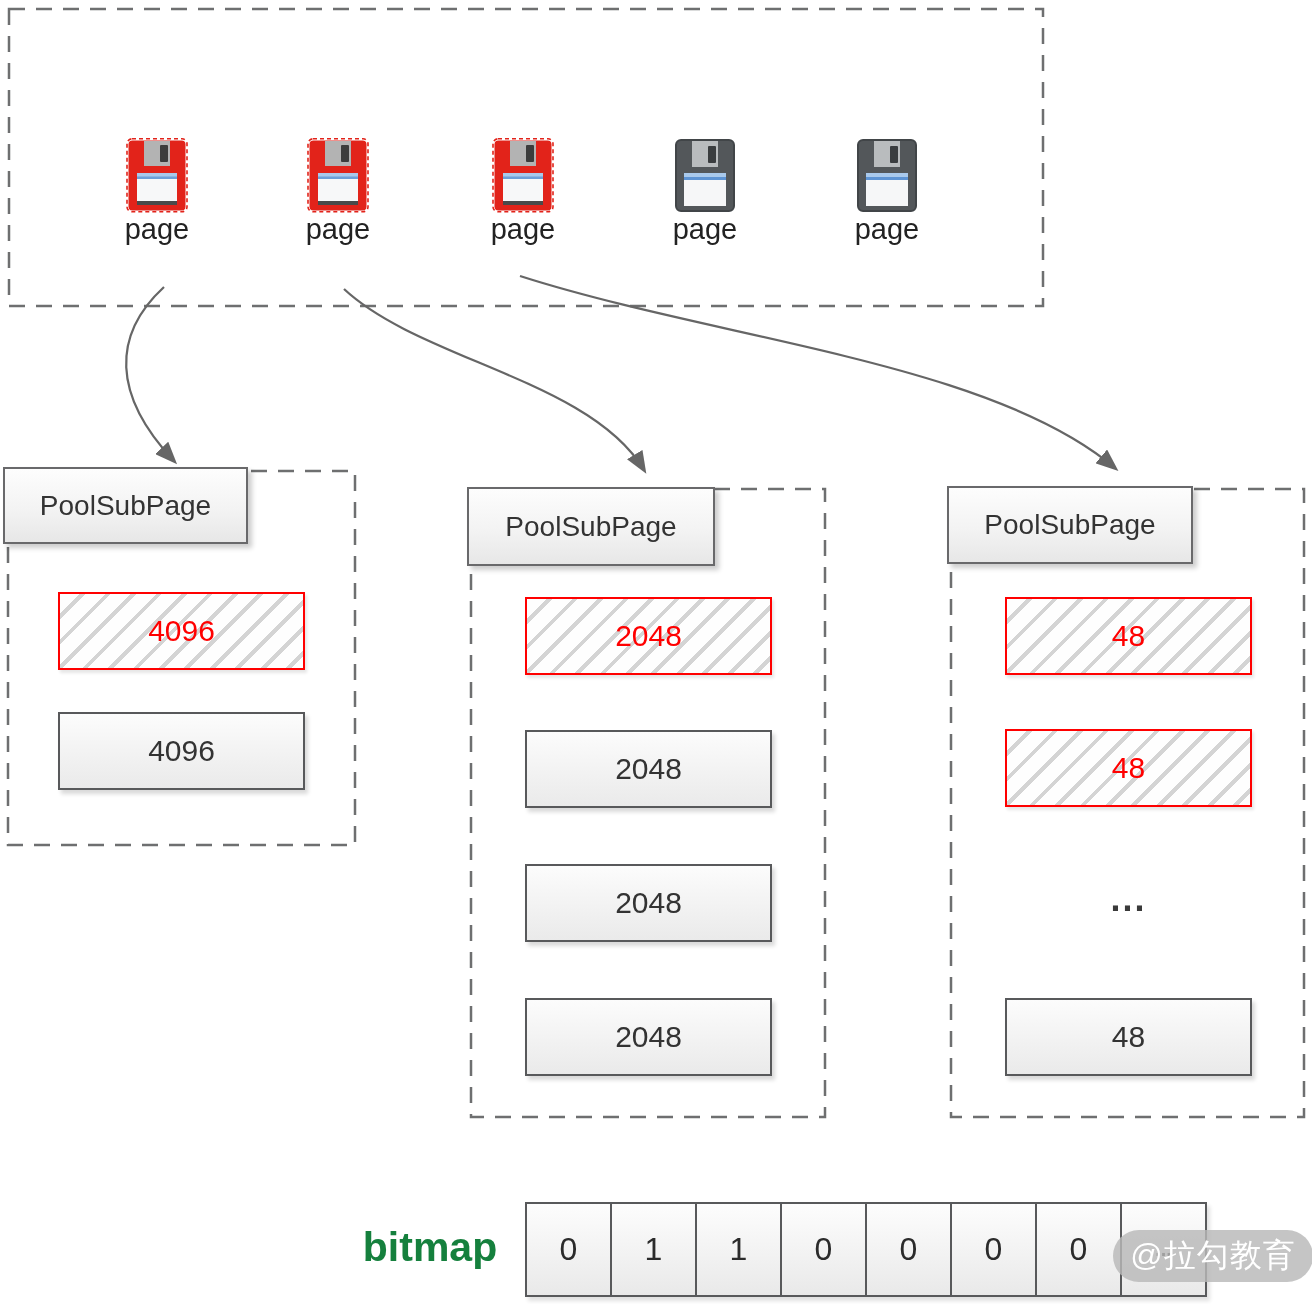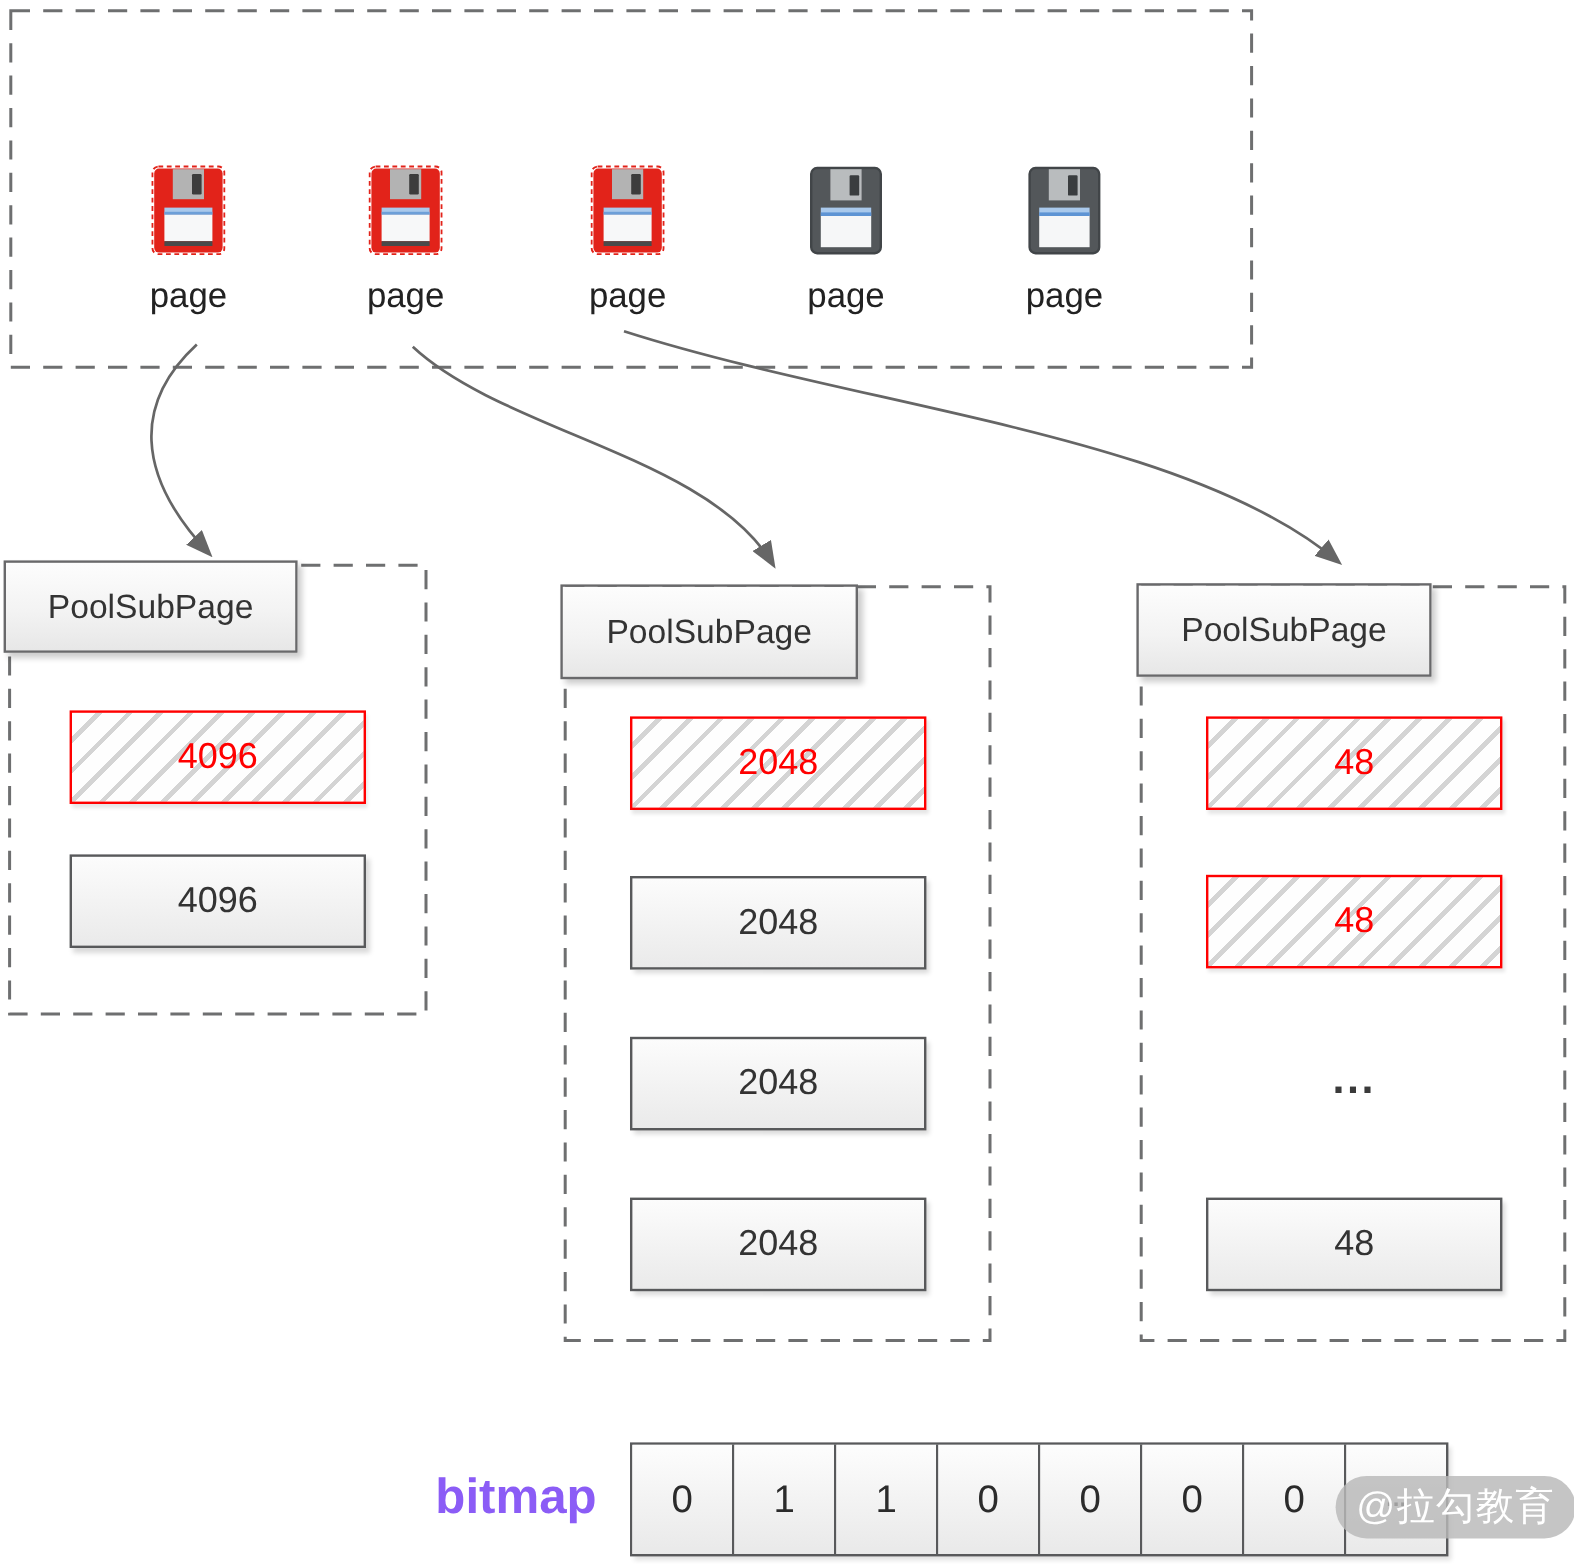--- a/index.html
+++ b/index.html
@@ -20,21 +20,21 @@
   }
   .chunk-label{left:3px;top:3px;width:240px;height:70px;}
   .sub-label-0{left:3px;top:467px;width:241px;height:73px;}
   .sub-label-1{left:467px;top:487px;width:244px;height:75px;}
   .sub-label-2{left:947px;top:486px;width:242px;height:74px;}
 
   .page-item{
     position:absolute;top:137px;width:120px;z-index:3;
     display:flex;flex-direction:column;align-items:center;
   }
-  .page-caption{margin-top:18px;font-size:29px;color:#222;}
+  .page-caption{margin-top:0;font-size:29px;color:#222;}
 
   .block{
     position:absolute;z-index:2;width:243px;height:74px;
     border:2px solid #58595b;
     background:linear-gradient(180deg,#fcfcfc 0%,#f2f2f2 55%,#eaeaea 100%);
     box-shadow:3px 4px 4px rgba(0,0,0,.15);
     display:flex;align-items:center;justify-content:center;
     font-size:30px;color:#333;
   }
   .block.used{
@@ -42,21 +42,21 @@
     background:#fefefe repeating-linear-gradient(135deg,rgba(255,255,255,0) 0 14px,#d4d4d4 14px 18px);
     box-shadow:2px 3px 3px rgba(0,0,0,.10);
   }
   .col-ellipsis{
     position:absolute;left:1005px;top:878px;width:247px;z-index:2;
     text-align:center;font-size:36px;font-weight:700;color:#3a3a3a;letter-spacing:2px;
   }
 
   .bitmap-label{
     position:absolute;left:348px;top:1224px;width:164px;z-index:2;
-    text-align:center;font-size:41px;font-weight:600;color:#8b5cf6;
+    text-align:center;font-size:41px;font-weight:600;color:#15803d;
   }
   .bitmap-row{
     position:absolute;left:525px;top:1202px;z-index:2;display:flex;
     border:2px solid #58595b;box-shadow:3px 4px 4px rgba(0,0,0,.12);
   }
   .bcell{
     width:83px;height:91px;border-right:2px solid #58595b;
     background:linear-gradient(180deg,#fdfdfd 0%,#f1f1f1 60%,#e9e9e9 100%);
     display:flex;align-items:center;justify-content:center;
     font-size:32px;color:#2b2b2b;

